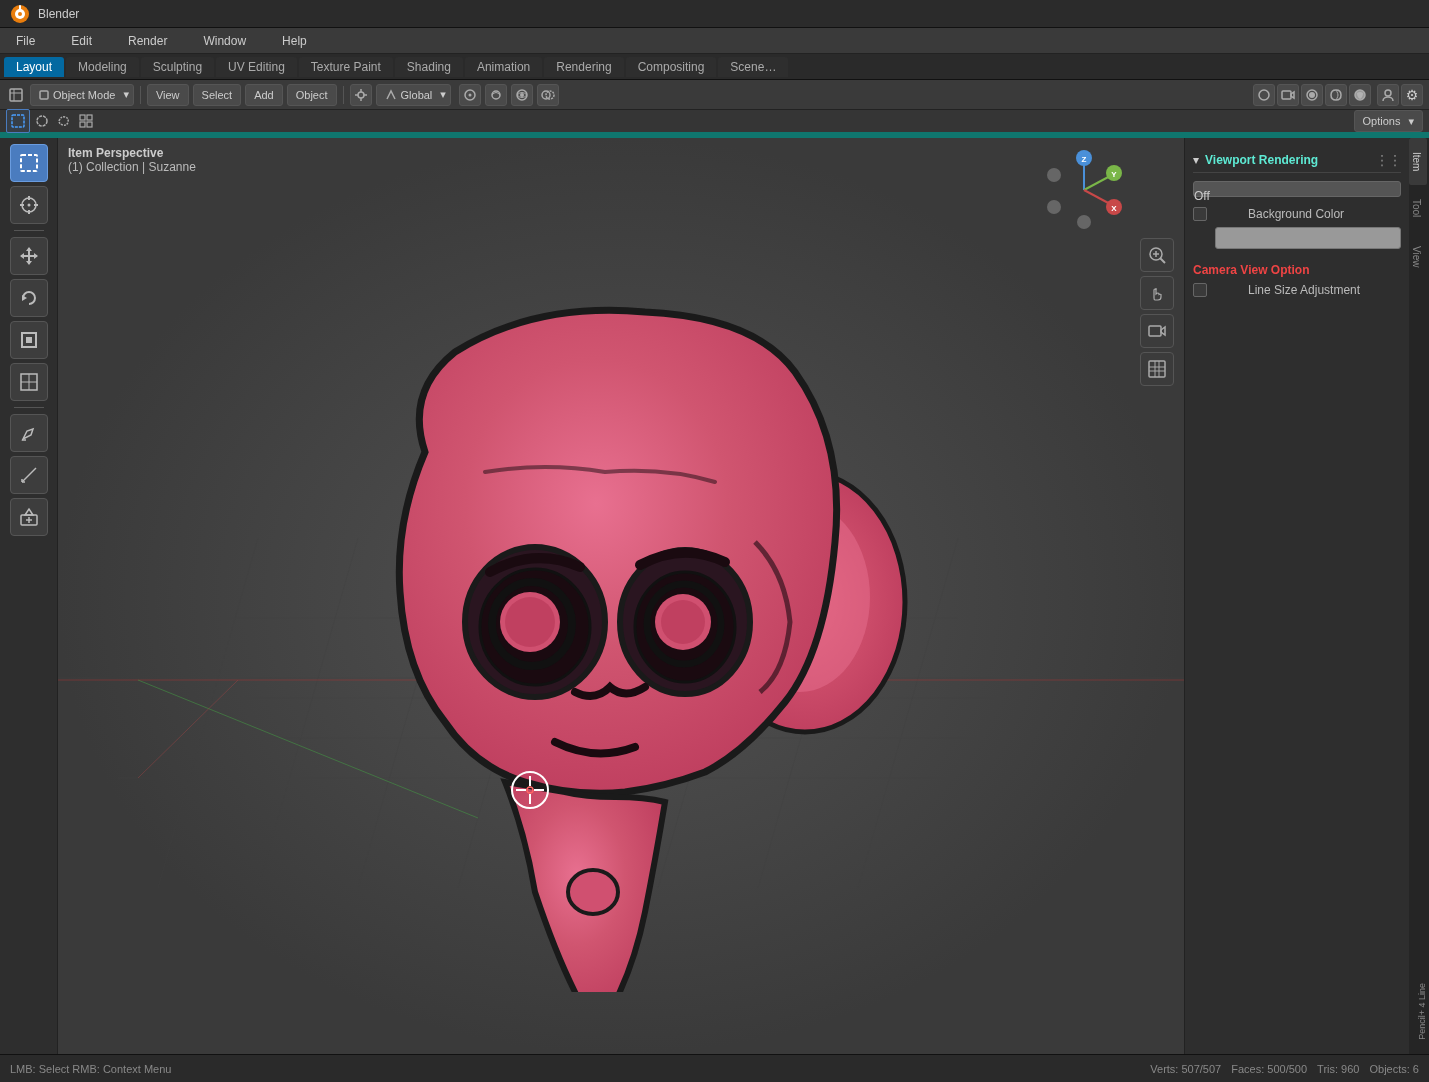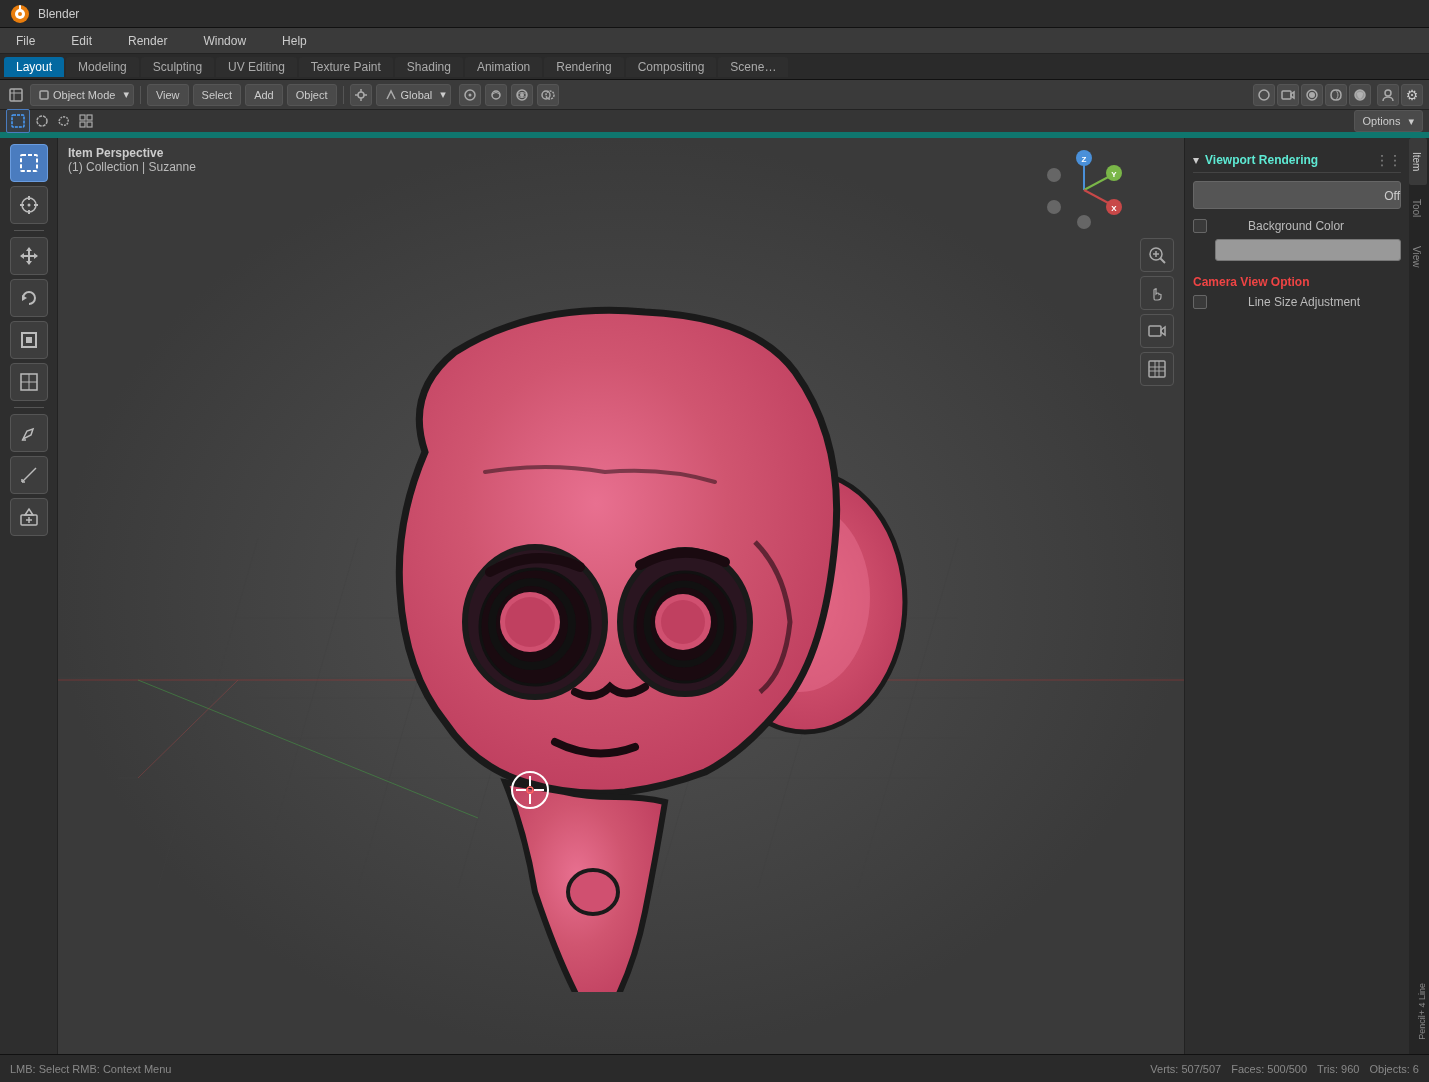--- a/index.html
+++ b/index.html
@@ -260,28 +260,28 @@
     }
     .panel-dots {
       color: #888;
       font-size: 14px;
       letter-spacing: -1px;
     }
 
     
     .panel-off-btn {
       width: 100%;
-      height: 28px;
+      height: 16px;
       background: #555;
       border: 1px solid #666;
       border-radius: 3px;
       color: #ccc;
       font-size: 12px;
       cursor: pointer;
-      text-align: right;
+      text-align: left;
       line-height: 28px;
       margin-bottom: 10px;
     }
 
     
     .panel-row {
       display: flex;
       align-items: center;
       margin-bottom: 6px;
       gap: 8px;

